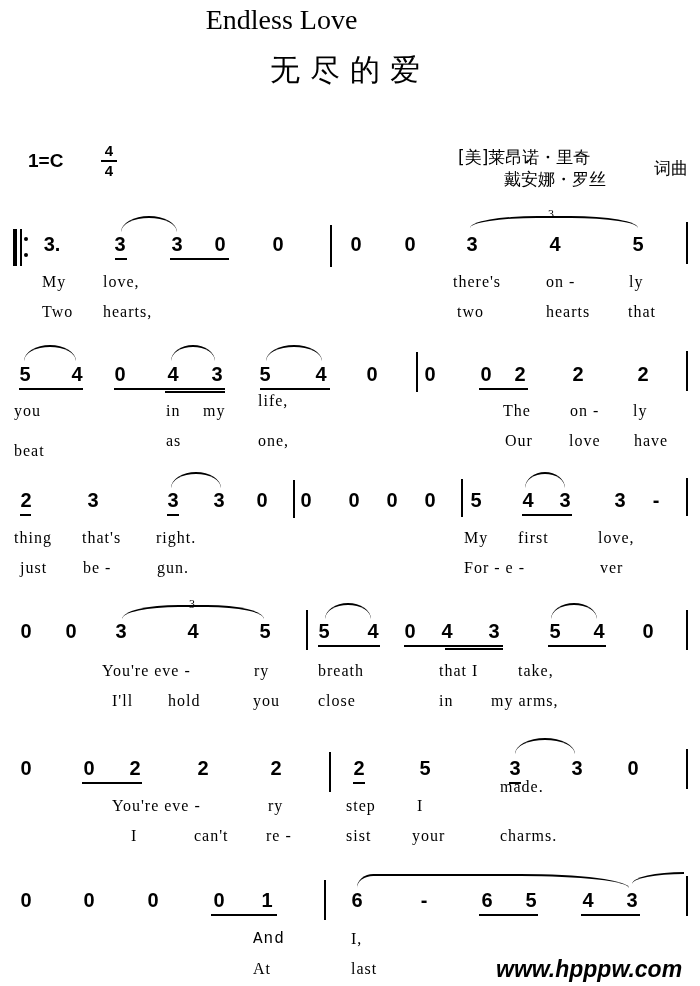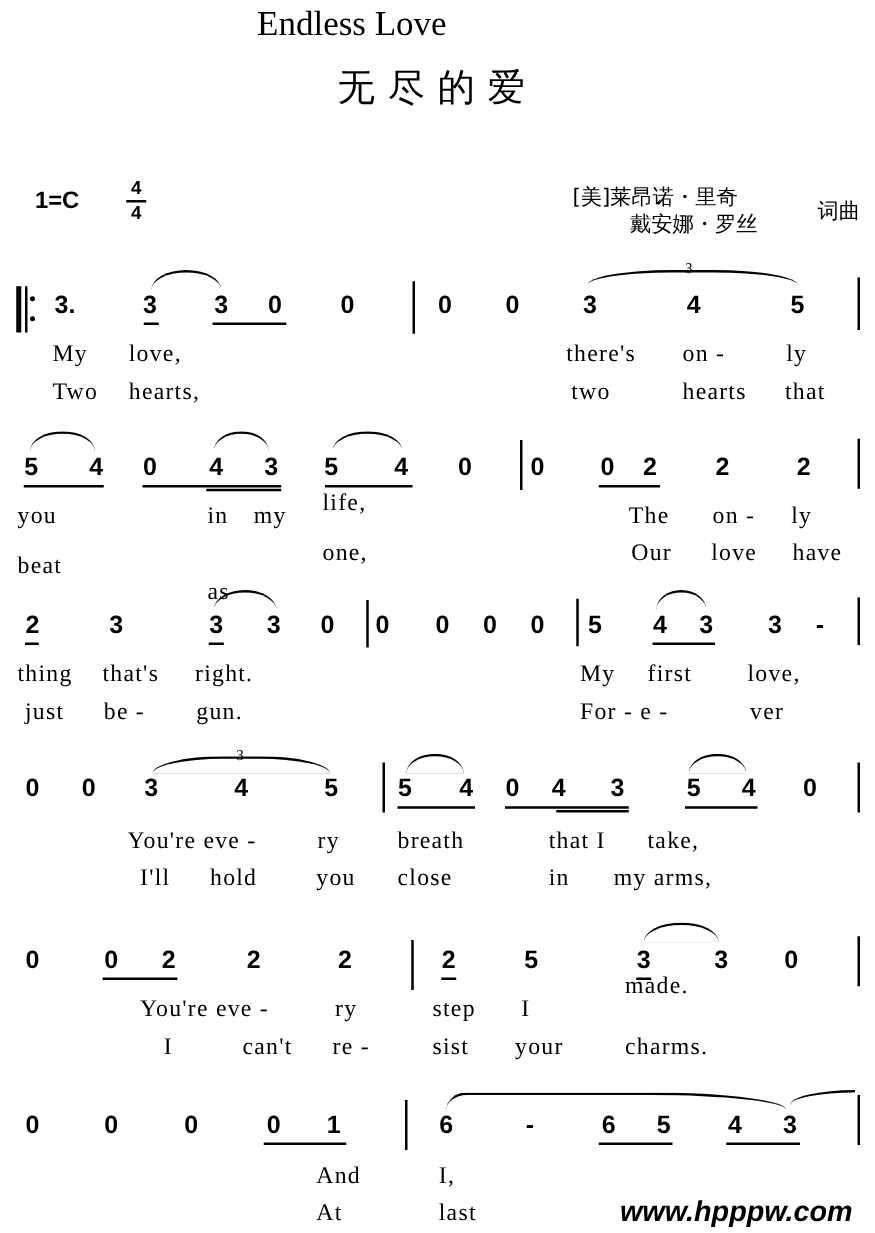--- a/index.html
+++ b/index.html
@@ -5,21 +5,21 @@
   html, body { margin:0; padding:0; background:#ffffff; }
   body { width:700px; height:986px; position:relative; overflow:hidden; color:#000; }
   .abs { position:absolute; }
   .title-en { font-family:"Liberation Serif", "DejaVu Serif", serif; font-size:28px; left:0; width:563px; text-align:center; top:4px; }
   .title-cn { font-family:"DejaVu Sans", sans-serif; font-size:30px; left:0; width:700px; text-align:center; top:50px; letter-spacing:10px; }
   .key { font-family:"Liberation Sans", sans-serif; font-size:19px; font-weight:bold; left:28px; top:150px; }
   .timesig { font-family:"Liberation Sans", sans-serif; font-weight:bold; font-size:15px; left:101px; top:143px; width:16px; text-align:center; line-height:16px; }
   .timesig .bar { display:block; height:1.5px; background:#000; margin:1px 0; }
   .credit { font-family:"DejaVu Sans", sans-serif; font-size:17px; }
   .note { font-family:"Liberation Sans", sans-serif; font-weight:bold; font-size:20px; width:20px; text-align:center; }
-  .lyric { font-family:"Liberation Serif", "DejaVu Serif", serif; font-size:19px; white-space:pre; letter-spacing:1px;text-align:center; }
+  .lyric { font-family:"Liberation Serif", "DejaVu Serif", serif; font-size:16px; white-space:pre; letter-spacing:1px;text-align:center; }
   .barline { width:2px; background:#000; }
   .uline { height:1.5px; background:#000; }
   .slur { border-top:2px solid #000; border-radius:50% 50% 0 0 / 100% 100% 0 0; height:14px; }
   .triplet-num { font-family:"Liberation Serif", serif; font-size:12px; }
   .watermark { font-family:"Liberation Sans", sans-serif; font-weight:bold; font-style:italic; font-size:23px; }
   .rptbar { width:4px; background:#000; }
   .rptthin { width:1.5px; background:#000; }
   .dot { width:4px; height:4px; background:#000; border-radius:50%; }
 </style>
 </head>
@@ -104,21 +104,21 @@
   <div class="abs barline" style="left:686px; top:351px; height:40px;"></div>
 
   <div class="abs lyric" style="left:14px; top:402px;">you</div>
   <div class="abs lyric" style="left:166px; top:402px;">in</div>
   <div class="abs lyric" style="left:203px; top:402px;">my</div>
   <div class="abs lyric" style="left:258px; top:392px;">life,</div>
   <div class="abs lyric" style="left:503px; top:402px;">The</div>
   <div class="abs lyric" style="left:570px; top:402px;">on -</div>
   <div class="abs lyric" style="left:633px; top:402px;">ly</div>
   <div class="abs lyric" style="left:14px; top:432px;margin-top:10px;">beat</div>
-  <div class="abs lyric" style="left:166px; top:432px;margin-top:31px;">as</div>
+  <div class="abs lyric" style="left:166px; top:432px;">as</div>
   <div class="abs lyric" style="left:258px; top:432px;">one,</div>
   <div class="abs lyric" style="left:505px; top:432px;">Our</div>
   <div class="abs lyric" style="left:569px; top:432px;">love</div>
   <div class="abs lyric" style="left:634px; top:432px;">have</div>
 </div>
 
 <div>
   <div class="abs note" style="left:16px; top:489px;">2</div>
   <div class="abs uline" style="left:20px; top:514px; width:11px;"></div>
   <div class="abs note" style="left:83px; top:489px;">3</div>
@@ -237,19 +237,19 @@
   <div class="abs note" style="left:477px; top:889px;">6</div>
   <div class="abs note" style="left:521px; top:889px;">5</div>
   <div class="abs uline" style="left:479px; top:914px; width:59px;"></div>
   <div class="abs note" style="left:578px; top:889px;">4</div>
   <div class="abs note" style="left:622px; top:889px;">3</div>
   <div class="abs uline" style="left:581px; top:914px; width:59px;"></div>
   <div class="abs slur" style="left:357px; top:874px; width:272px; height:12px; border-radius:6% 40% 0 0 / 100% 100% 0 0;"></div>
   <div class="abs slur" style="left:632px; top:872px; width:52px; height:10px; border-radius:100% 0 0 0 / 100% 0 0 0;"></div>
   <div class="abs barline" style="left:686px; top:876px; height:40px;"></div>
 
-  <div class="abs lyric" style="left:253px; top:930px;">And</div>
+  <div class="abs lyric" style="left:253px; top:930px;font-family:Liberation Mono, monospace;">And</div>
   <div class="abs lyric" style="left:351px; top:930px;">I,</div>
   <div class="abs lyric" style="left:253px; top:960px;">At</div>
   <div class="abs lyric" style="left:351px; top:960px;">last</div>
 
   <div class="abs watermark" style="left:496px; top:956px;">www.hpppw.com</div>
 </div>
 
 </body></html>

